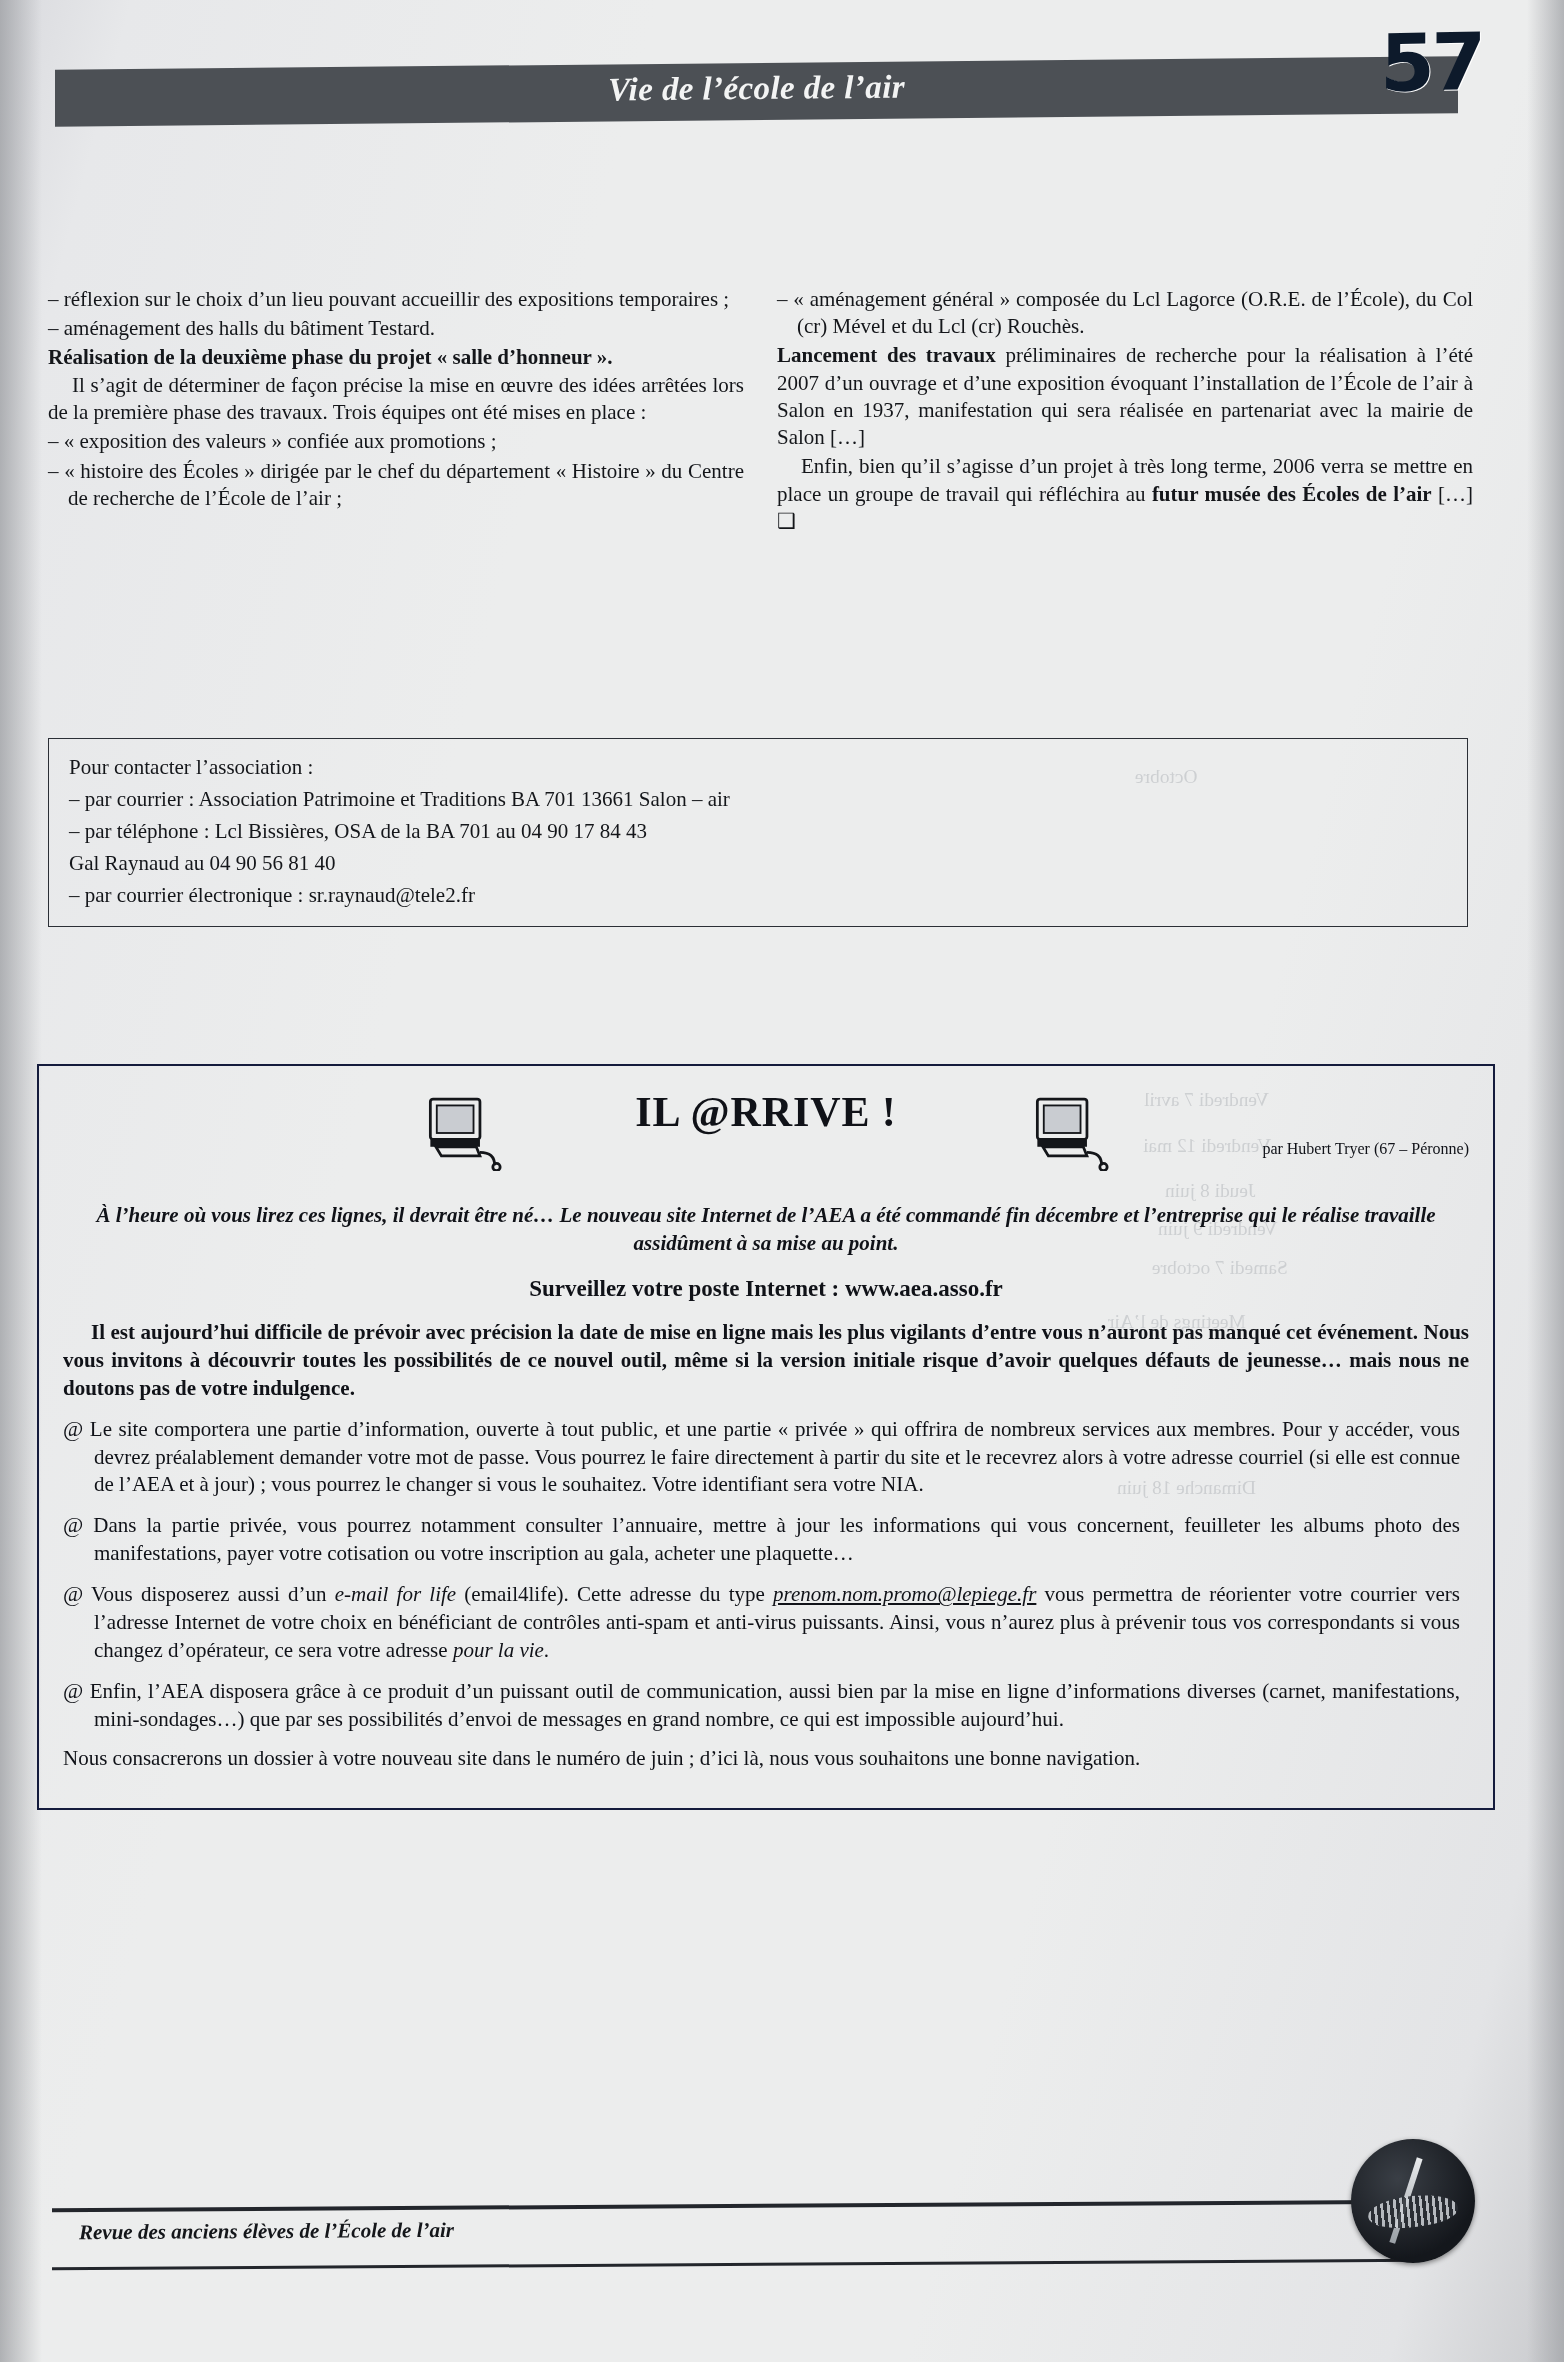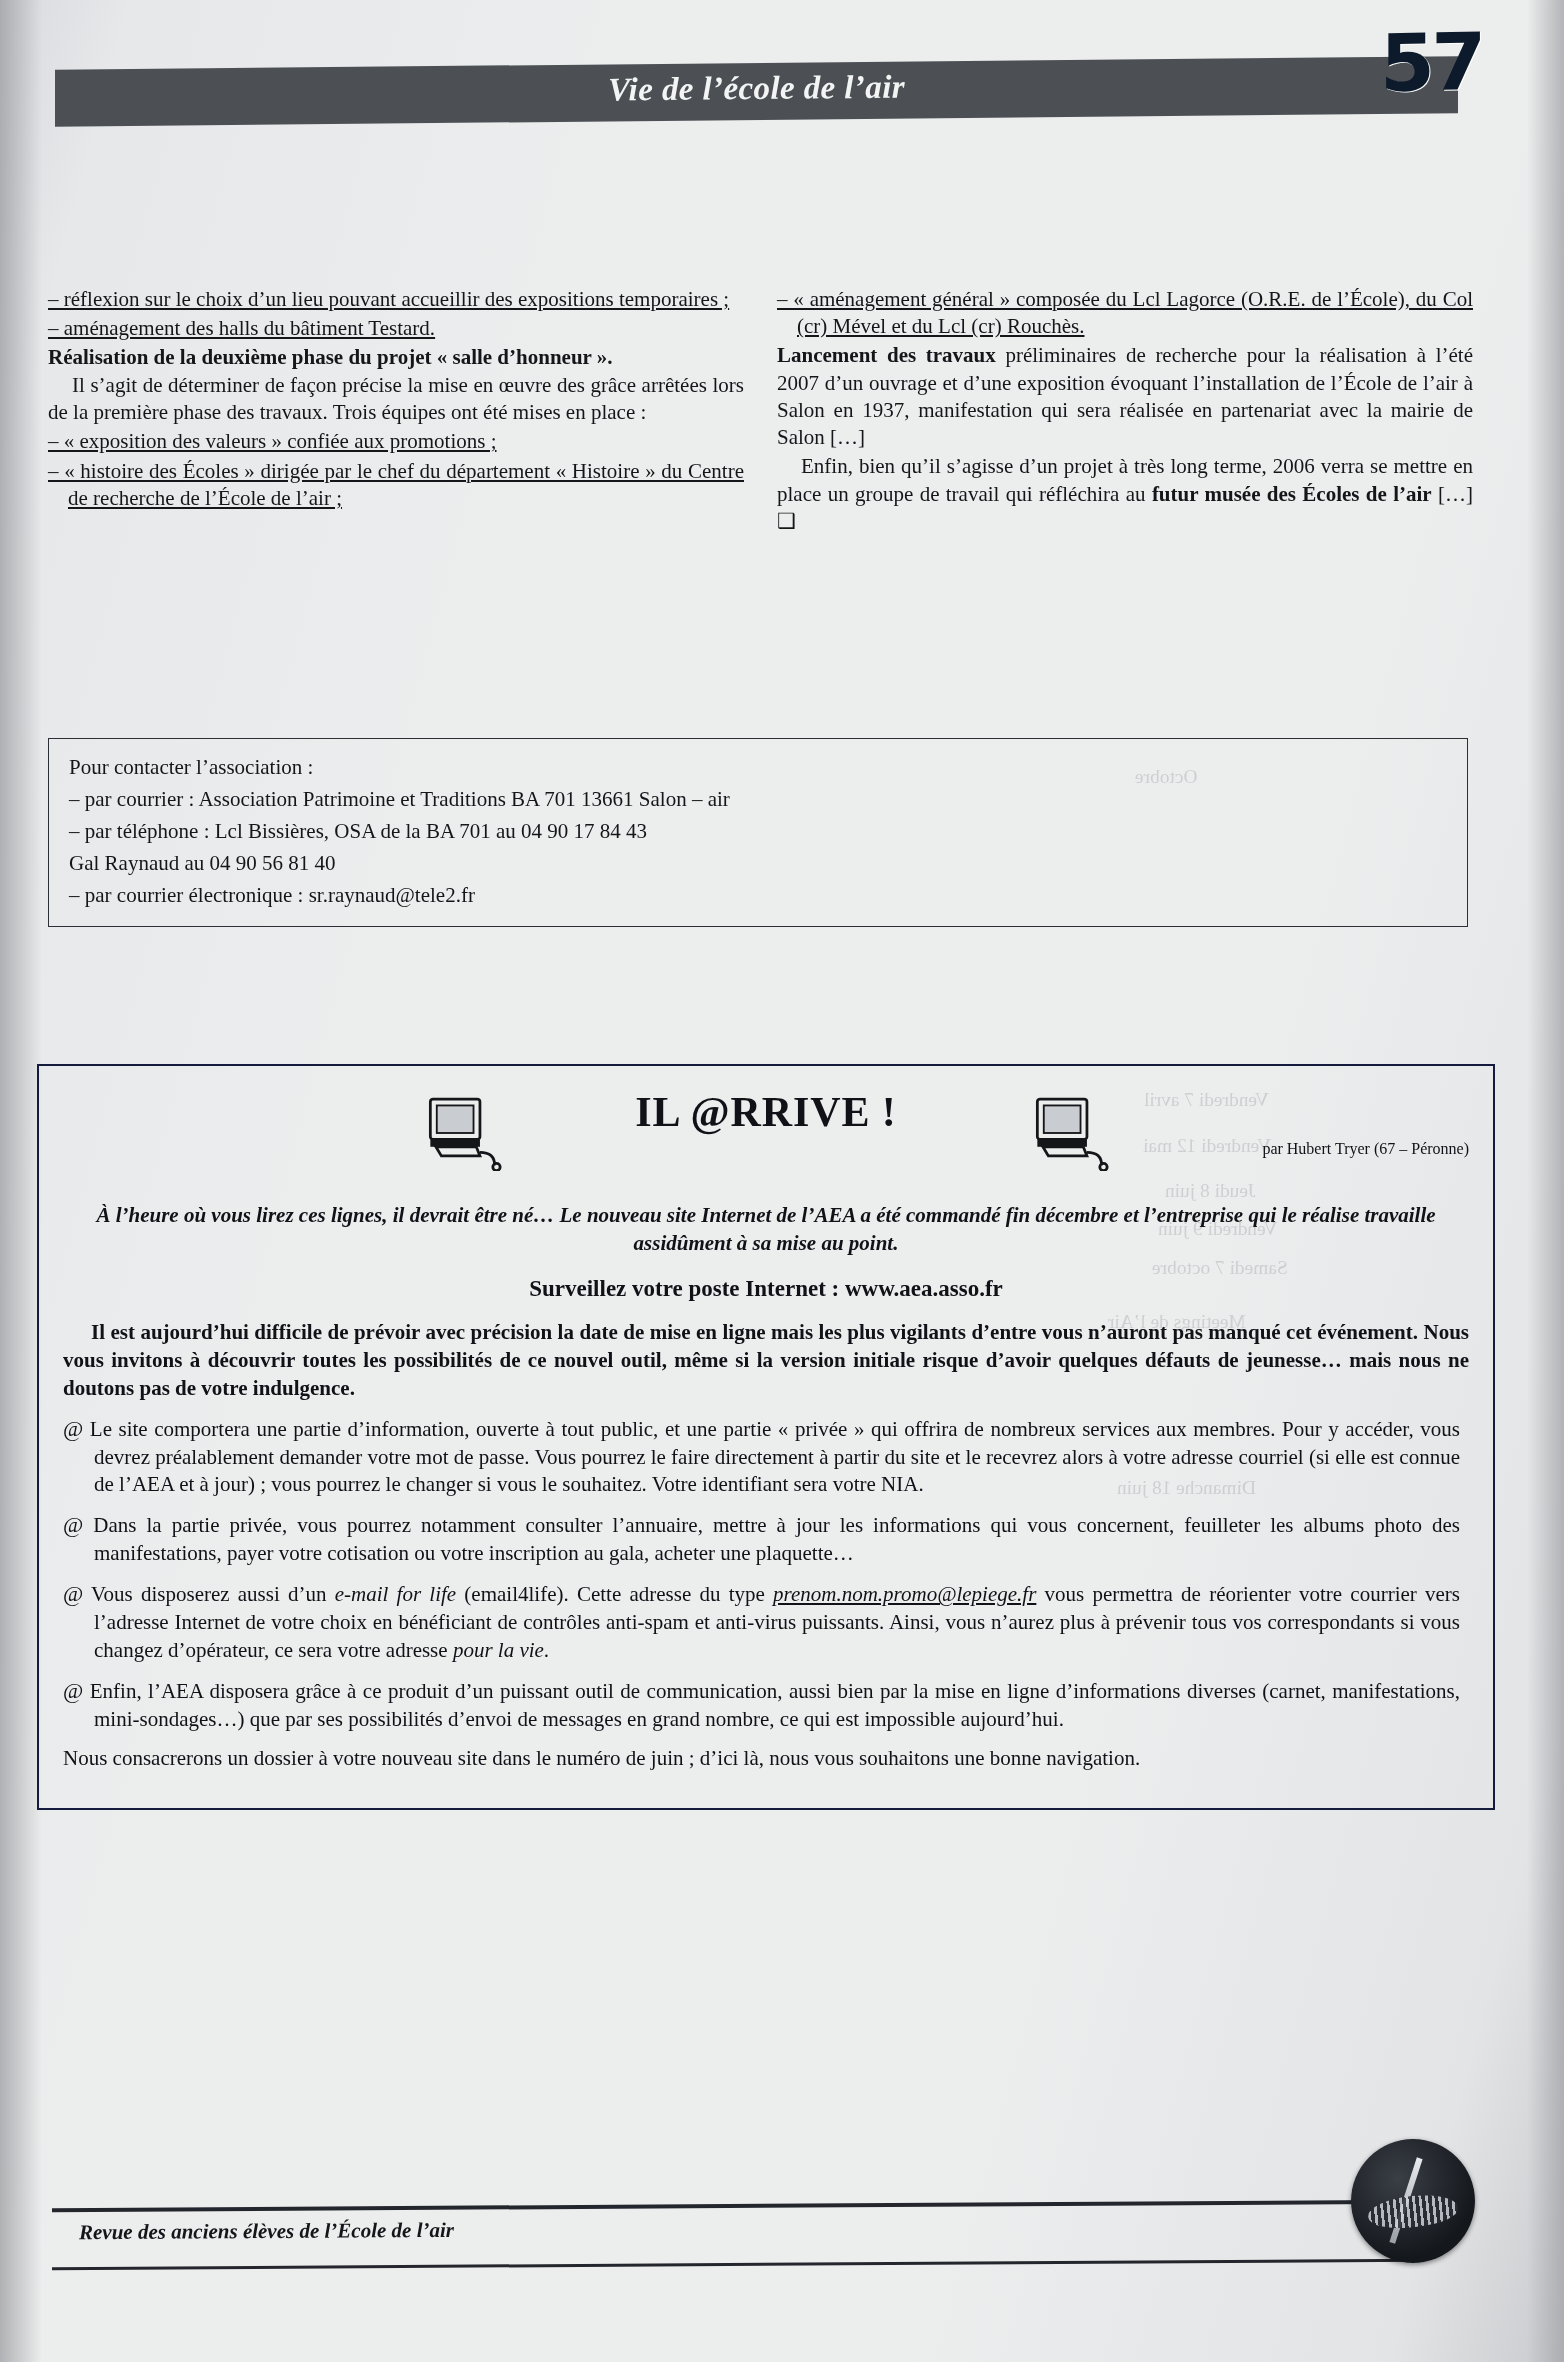--- a/index.html
+++ b/index.html
@@ -94,21 +94,20 @@
     font-size: 21px;
     line-height: 1.30;
     color: #14161a;
     text-align: justify;
   }
   .col p { margin: 0 0 1.8px 0; }
   .dash-item {
     margin: 0 0 1.8px 0;
     padding-left: 20px;
     text-indent: -20px;
-    text-decoration: underline;
   }
   .subhead {
     font-weight: bold;
     font-size: 21px;
     margin: 13px 0 7.4px 0;
     line-height: 1.24;
   }
   .para-indent { text-indent: 24px; }
   .runin-bold { font-weight: bold; }
 
@@ -282,21 +281,21 @@
     </div>
   </div>
   <div class="page-number">57</div>
 
   <div class="cols">
 
     <div class="col">
       <p class="dash-item">– réflexion sur le choix d’un lieu pouvant accueillir des expositions temporaires ;</p>
       <p class="dash-item">– aménagement des halls du bâtiment Testard.</p>
       <p class="subhead">Réalisation de la deuxième phase du projet « salle d’honneur ».</p>
-      <p class="para-indent">Il s’agit de déterminer de façon précise la mise en œuvre des grâce arrêtées lors de la première phase des travaux. Trois équipes ont été mises en place :</p>
+      <p class="para-indent">Il s’agit de déterminer de façon précise la mise en œuvre des idées arrêtées lors de la première phase des travaux. Trois équipes ont été mises en place :</p>
       <p class="dash-item">– « exposition des valeurs » confiée aux promotions ;</p>
       <p class="dash-item">– « histoire des Écoles » dirigée par le chef du département « Histoire » du Centre de recherche de l’École de l’air ;</p>
     </div>
 
     <div class="col">
       <p class="dash-item">– « aménagement général » composée du Lcl Lagorce (O.R.E. de l’École), du Col (cr) Mével et du Lcl (cr) Rouchès.</p>
       <p><span class="runin-bold">Lancement des travaux</span><span> préliminaires de recherche pour la réalisation à l’été 2007 d’un ouvrage et d’une exposition évoquant l’installation de l’École de l’air à Salon en 1937, manifestation qui sera réalisée en partenariat avec la mairie de Salon […]</span></p>
       <p class="para-indent"><span>Enfin, bien qu’il s’agisse d’un projet à très long terme, 2006 verra se mettre en place un groupe de travail qui réfléchira au </span><span class="runin-bold">futur musée des Écoles de l’air</span><span> […] ❑</span></p>
     </div>
   </div>

